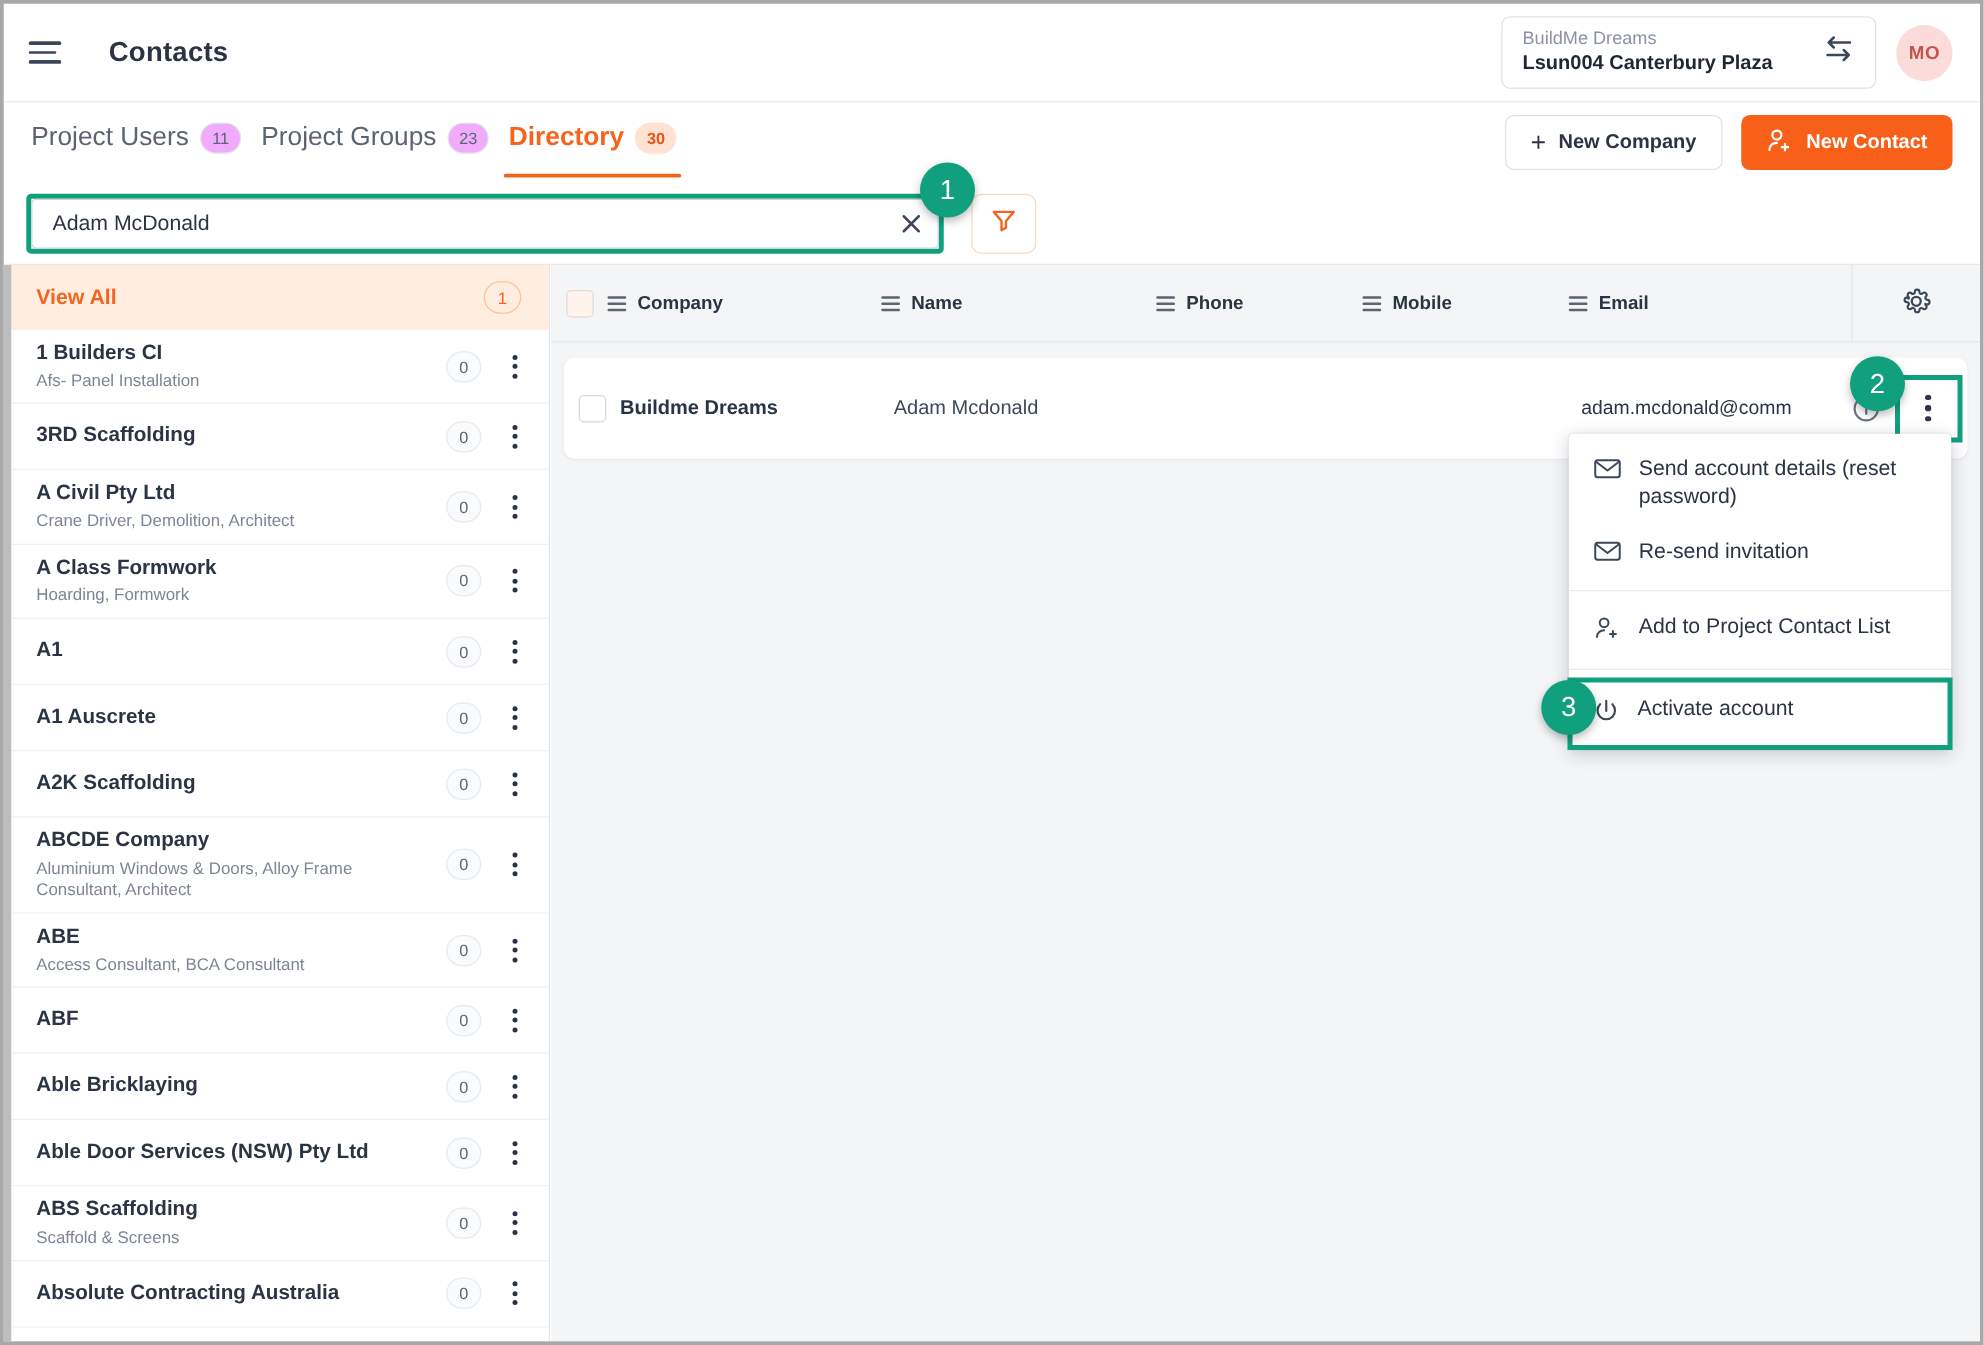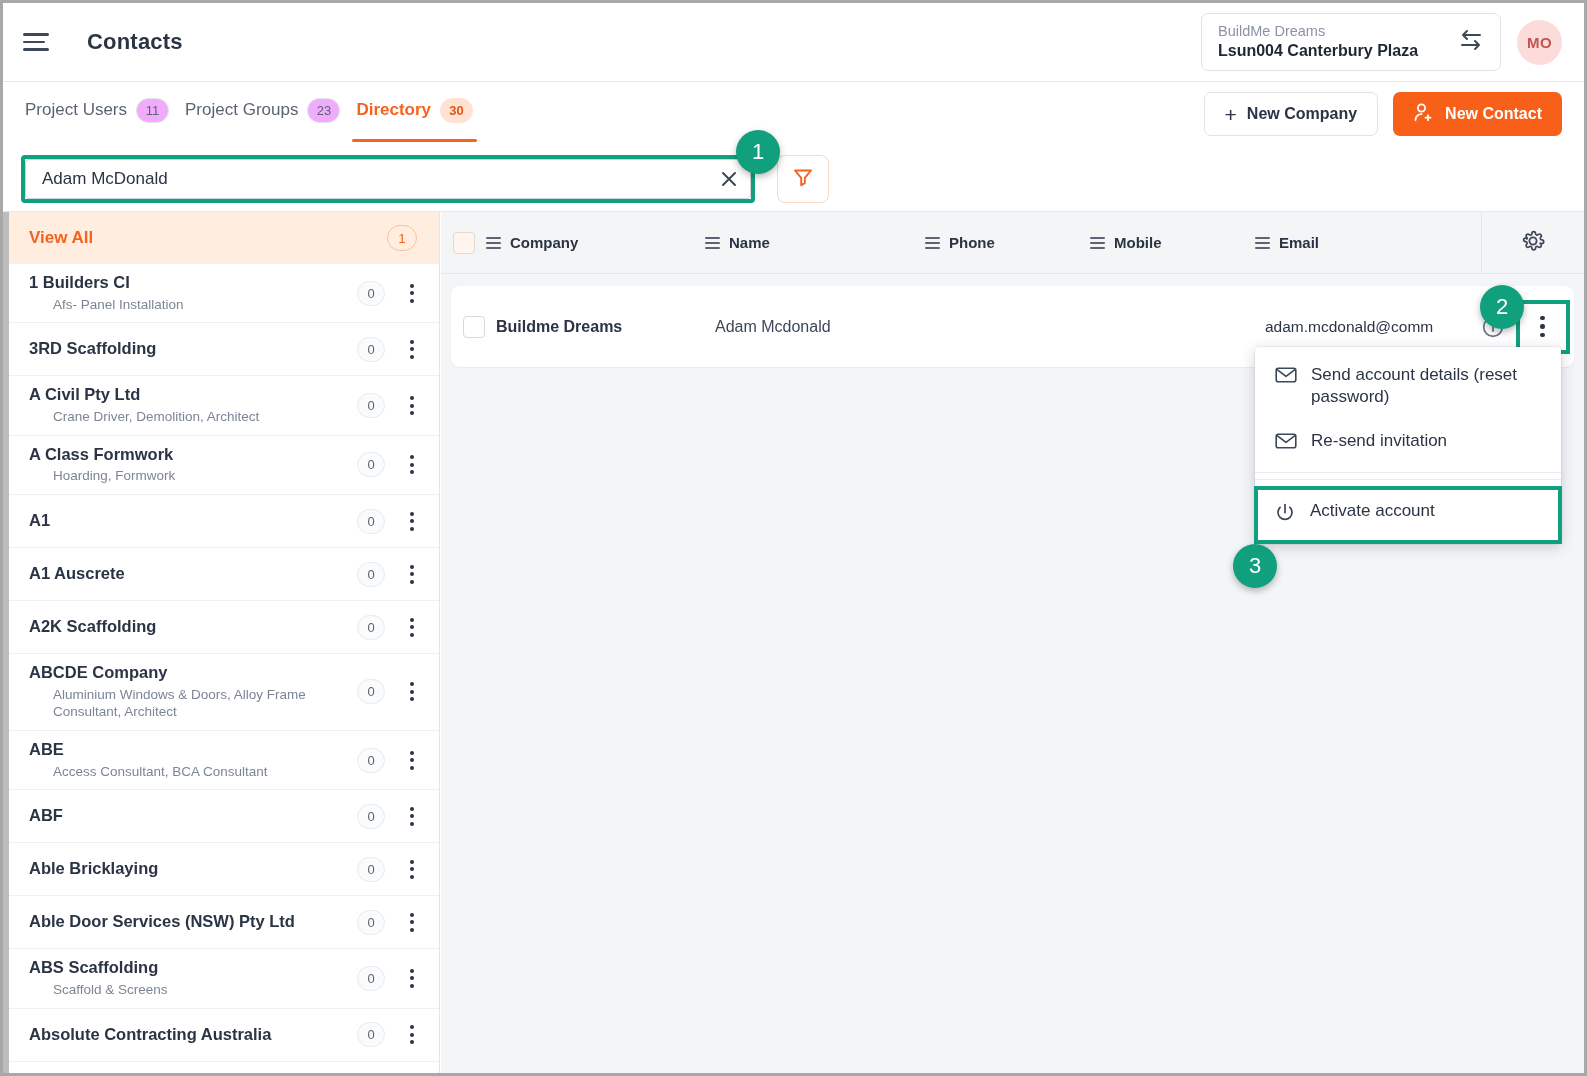--- a/index.html
+++ b/index.html
@@ -63,21 +63,21 @@
     position: absolute; left: 0; top: 79px; width: 1581px; height: 64px;
     background: #ffffff;
     display: flex; align-items: center;
   }
   .tabs { display: flex; align-items: flex-end; height: 100%; padding-left: 18px; gap: 8px; }
   .tab {
     display: flex; align-items: center; gap: 9px;
     height: 100%; padding: 0 4px 8px 4px; cursor: pointer;
     position: relative;
   }
-  .tab-label { font-size: 17px; color: #5a6472; font-weight: normal; }
+  .tab-label { font-size: 21px; color: #5a6472; font-weight: normal; }
   .tab.active .tab-label { color: #f4641e; font-weight: bold; }
   .tab-badge {
     font-size: 13px; color: #5a6472; background: #f0abfc;
     border: 1px solid #e2e5ea; border-radius: 14px;
     min-width: 33px; height: 25px; padding: 0 7px;
     display: flex; align-items: center; justify-content: center;
   }
   .tab.active .tab-badge {
     background: #ffe2d2; border-color: #ffe2d2; color: #e2561a; font-weight: bold;
   }
@@ -159,21 +159,21 @@
     display: flex; align-items: center; justify-content: center;
     font-size: 13.5px; color: #f4641e; background: #ffeddf;
   }
   .comp-item {
     display: flex; align-items: center;
     padding: 0 16px 0 26px; min-height: 53px;
     border-bottom: 1px solid #f0f1f4; cursor: pointer;
   }
   .comp-texts { flex: 1; display: flex; flex-direction: column; gap: 3px; padding: 9px 0; }
   .comp-name { font-size: 16.5px; font-weight: bold; color: #2b3445; line-height: 1.2; }
-  .comp-sub { font-size: 13.5px; color: #7c8596; line-height: 1.3; max-width: 268px; margin-left: 24px; }
+  .comp-sub { font-size: 13.5px; color: #7c8596; line-height: 1.3; max-width: 268px; }
   .comp-count {
     min-width: 28px; height: 25px; padding: 0 8px; margin-right: 16px;
     border: 1px solid #e7eaee; border-radius: 13px; background: #fafbfc;
     display: flex; align-items: center; justify-content: center;
     font-size: 13px; color: #5a6472;
   }
   .kebab { width: 22px; display: flex; flex-direction: column; align-items: center; gap: 3.5px; cursor: pointer; }
   .kebab i { width: 4px; height: 4px; border-radius: 50%; background: #2b3445; display: block; }
 
   
@@ -637,20 +637,30 @@
         <svg width="22" height="18" viewBox="0 0 22 18" fill="none">
           <rect x="1.2" y="2.2" width="19.6" height="13.6" rx="2" stroke="#3c4858" stroke-width="1.6"></rect>
           <path d="M1.8 3.4 11 10.4l9.2-7" stroke="#3c4858" stroke-width="1.6" stroke-linejoin="round"></path>
         </svg>
       </span>
       <span>Re-send invitation</span>
     </div>
 
     <div class="ctx-sep"></div>
 
+    <div class="ctx-item">
+      <span class="ico">
+        <svg width="22" height="20" viewBox="0 0 22 20" fill="none">
+          <circle cx="8.3" cy="6.2" r="3.5" stroke="#3c4858" stroke-width="1.6"></circle>
+          <path d="M2.6 17.6c0-3.4 2.6-5.5 5.7-5.5" stroke="#3c4858" stroke-width="1.6" stroke-linecap="round"></path>
+          <path d="M15.3 12.8v4.8M13 15.2h4.7" stroke="#3c4858" stroke-width="1.6" stroke-linecap="round"></path>
+        </svg>
+      </span>
+      <span>Add to Project Contact List</span>
+    </div>
 
     <div class="ctx-sep"></div>
 
     <div class="ctx-item highlighted">
       <span class="ico">
         <svg width="22" height="22" viewBox="0 0 22 22" fill="none">
           <path d="M11 2.6v8.1" stroke="#3c4858" stroke-width="1.7" stroke-linecap="round"></path>
           <path d="M6.1 5.4a7 7 0 1 0 9.8 0" stroke="#3c4858" stroke-width="1.7" stroke-linecap="round"></path>
         </svg>
       </span>

